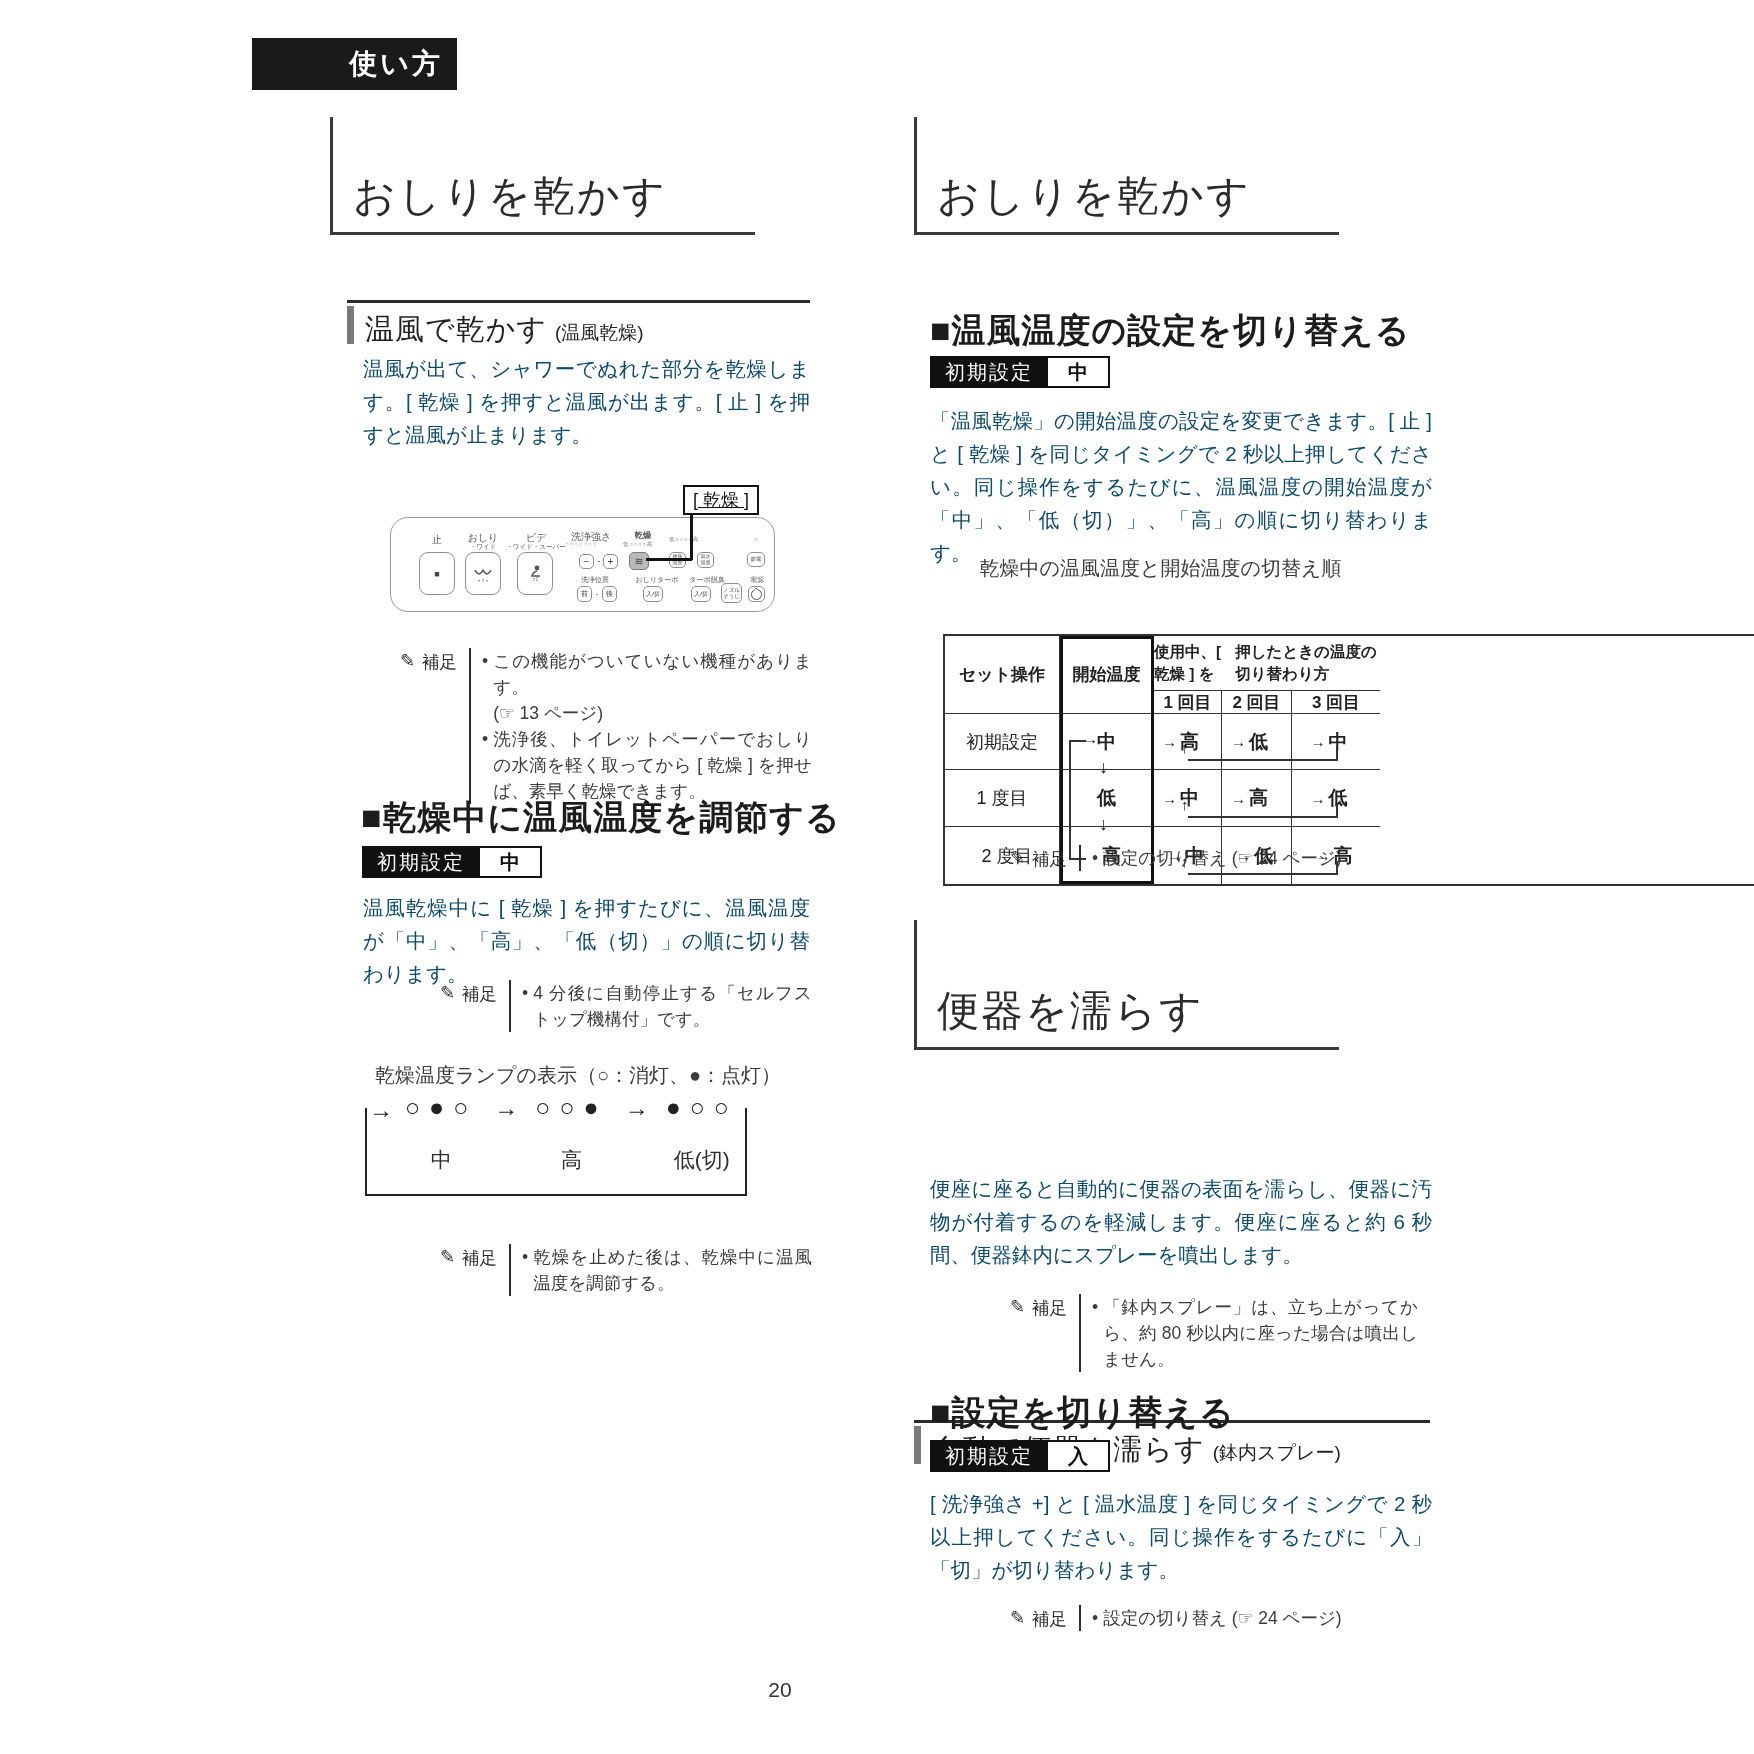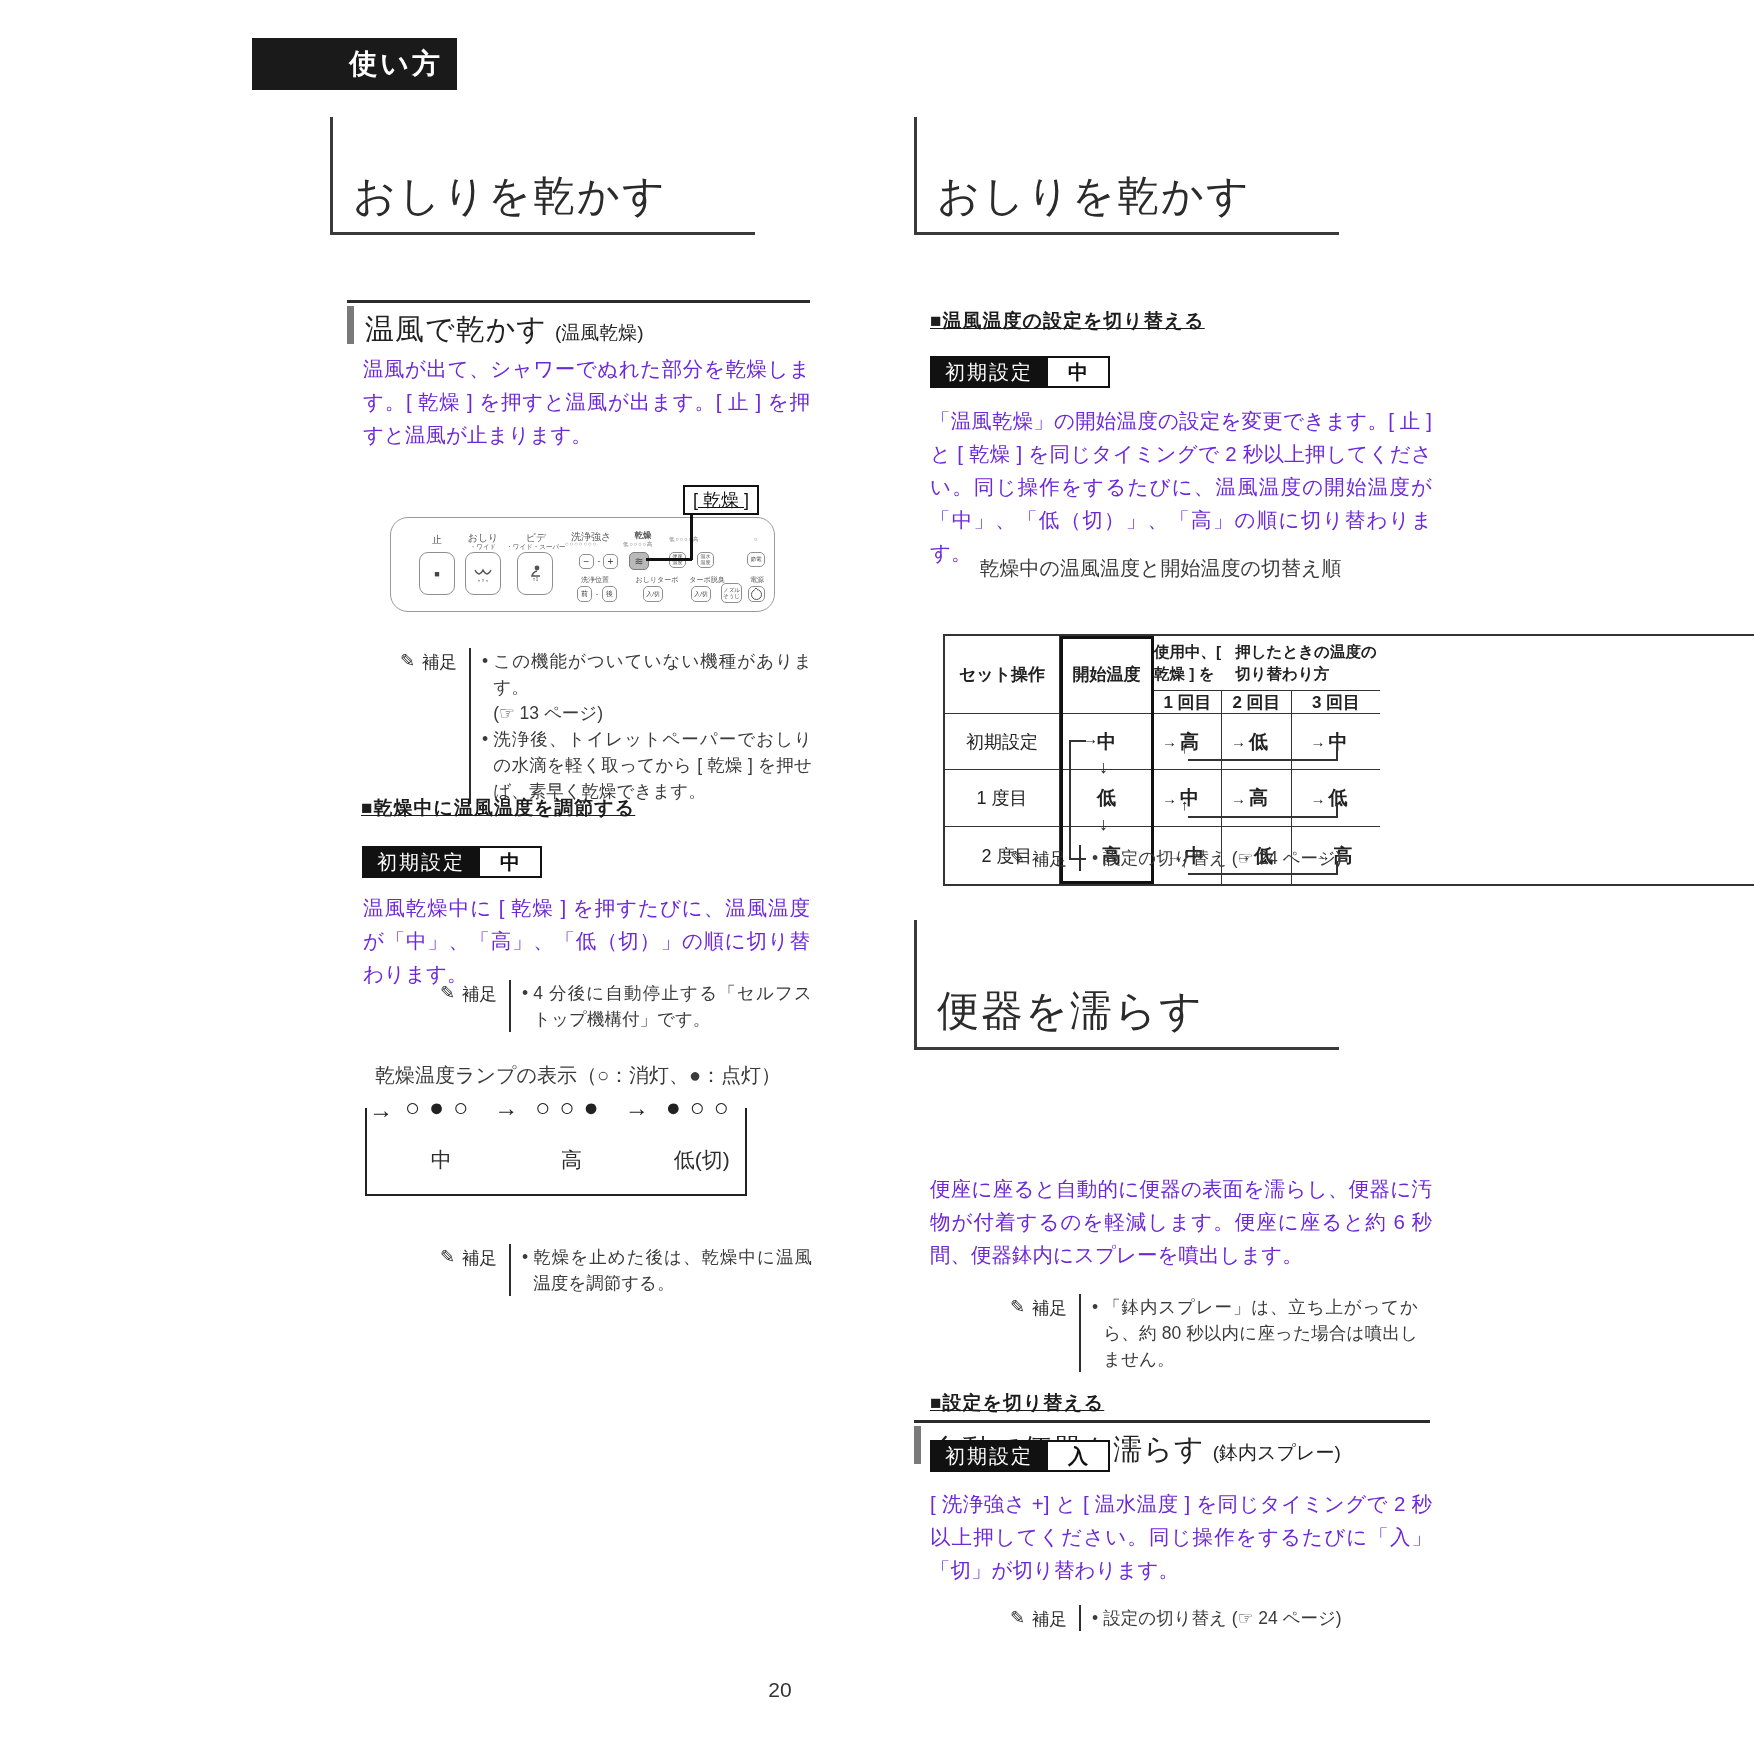--- a/index.html
+++ b/index.html
@@ -15,23 +15,23 @@
   .col-title{border-left:3px solid #3a3a3a;border-bottom:3px solid #3a3a3a;
              display:flex;align-items:flex-end;padding:0 0 8px 20px;box-sizing:border-box;}
   .col-title span{font-size:42px;color:#2b2b2b;letter-spacing:2px;}
 
   
   .section-head{border-top:3px solid #2b2b2b;box-sizing:border-box;padding:7px 0 0 18px;position:relative;}
   .section-bar{position:absolute;left:0;top:3px;width:7px;height:38px;background:#7a7a7a;}
   .sh-main{font-size:29px;color:#222;letter-spacing:1px;}
   .sh-sub{font-size:19px;color:#222;margin-left:8px;}
 
-  .subhead{font-size:19px;font-weight:600;color:#1c1c1c;letter-spacing:1px;text-decoration:underline;}
-
-  .body-text{font-size:20.5px;line-height:33px;color:#6d28d9;text-align:justify;}
+  .subhead{font-size:34px;font-weight:600;color:#1c1c1c;letter-spacing:1px;}
+
+  .body-text{font-size:20.5px;line-height:33px;color:#0c4a6e;text-align:justify;}
 
   
   .badge{display:flex;align-items:stretch;}
   .badge-label{background:#111;color:#fff;font-size:20px;width:118px;display:flex;
                align-items:center;justify-content:center;letter-spacing:2px;}
   .badge-value{border:2px solid #111;border-left:none;background:#fff;color:#111;font-size:20px;
                width:60px;display:flex;align-items:center;justify-content:center;font-weight:600;}
 
   
   .note{display:flex;align-items:flex-start;}

